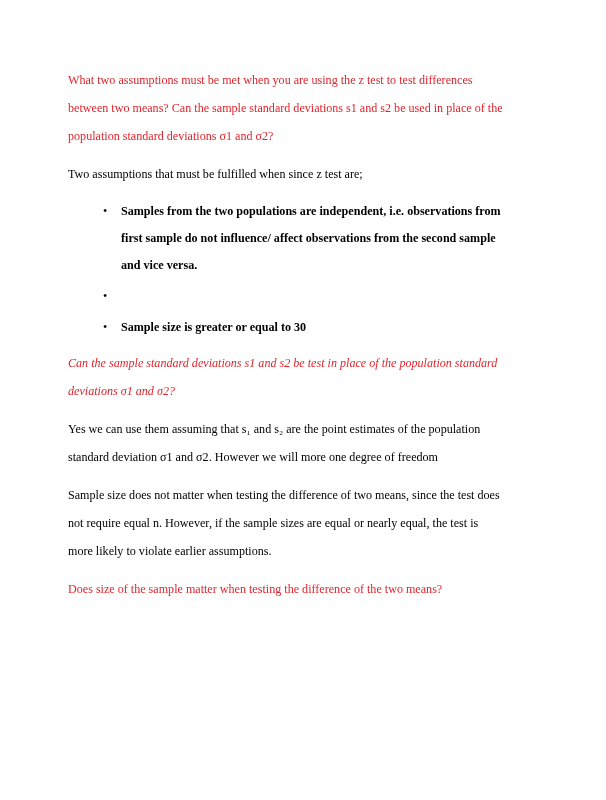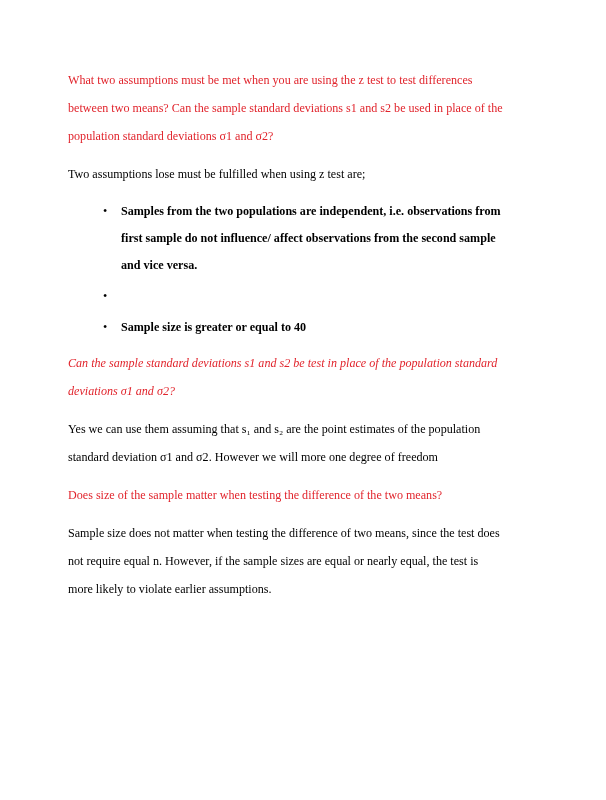--- a/index.html
+++ b/index.html
@@ -57,37 +57,37 @@
     font-weight: bold;
   }
 </style>
 </head>
 <body>
 
 <div class="page">
 
   <p class="para red">What two assumptions must be met when you are using the z test to test differences between two means? Can the sample standard deviations s1 and s2 be used in place of the population standard deviations σ1 and σ2?</p>
 
-  <p class="para">Two assumptions lose must be fulfilled when using z test are;</p>
+  <p class="para">Two assumptions that must be fulfilled when since z test are;</p>
 
   <ul class="bullet-list">
     <li class="bullet-item">
       <span class="bullet-marker">•</span>
       <span class="bullet-text">Samples from the two populations are independent, i.e. observations from first sample do not influence/ affect observations from the second sample and vice versa.</span>
     </li>
     <li class="bullet-item">
       <span class="bullet-marker">•</span>
     </li>
     <li class="bullet-item">
       <span class="bullet-marker">•</span>
-      <span class="bullet-text">Sample size is greater or equal to 40</span>
+      <span class="bullet-text">Sample size is greater or equal to 30</span>
     </li>
   </ul>
 
   <p class="para red italic">Can the sample standard deviations s1 and s2 be test in place of the population standard deviations σ1 and σ2?</p>
 
   <p class="para">Yes we can use them assuming that s₁ and s₂ are the point estimates of the population standard deviation σ1 and σ2. However we will more one degree of freedom</p>
 
+  <p class="para">Sample size does not matter when testing the difference of two means, since the test does not require equal n. However, if the sample sizes are equal or nearly equal, the test is more likely to violate earlier assumptions.</p>
+
   <p class="para red">Does size of the sample matter when testing the difference of the two means?</p>
-
-  <p class="para">Sample size does not matter when testing the difference of two means, since the test does not require equal n. However, if the sample sizes are equal or nearly equal, the test is more likely to violate earlier assumptions.</p>
 
 </div>
 
 </body></html>

